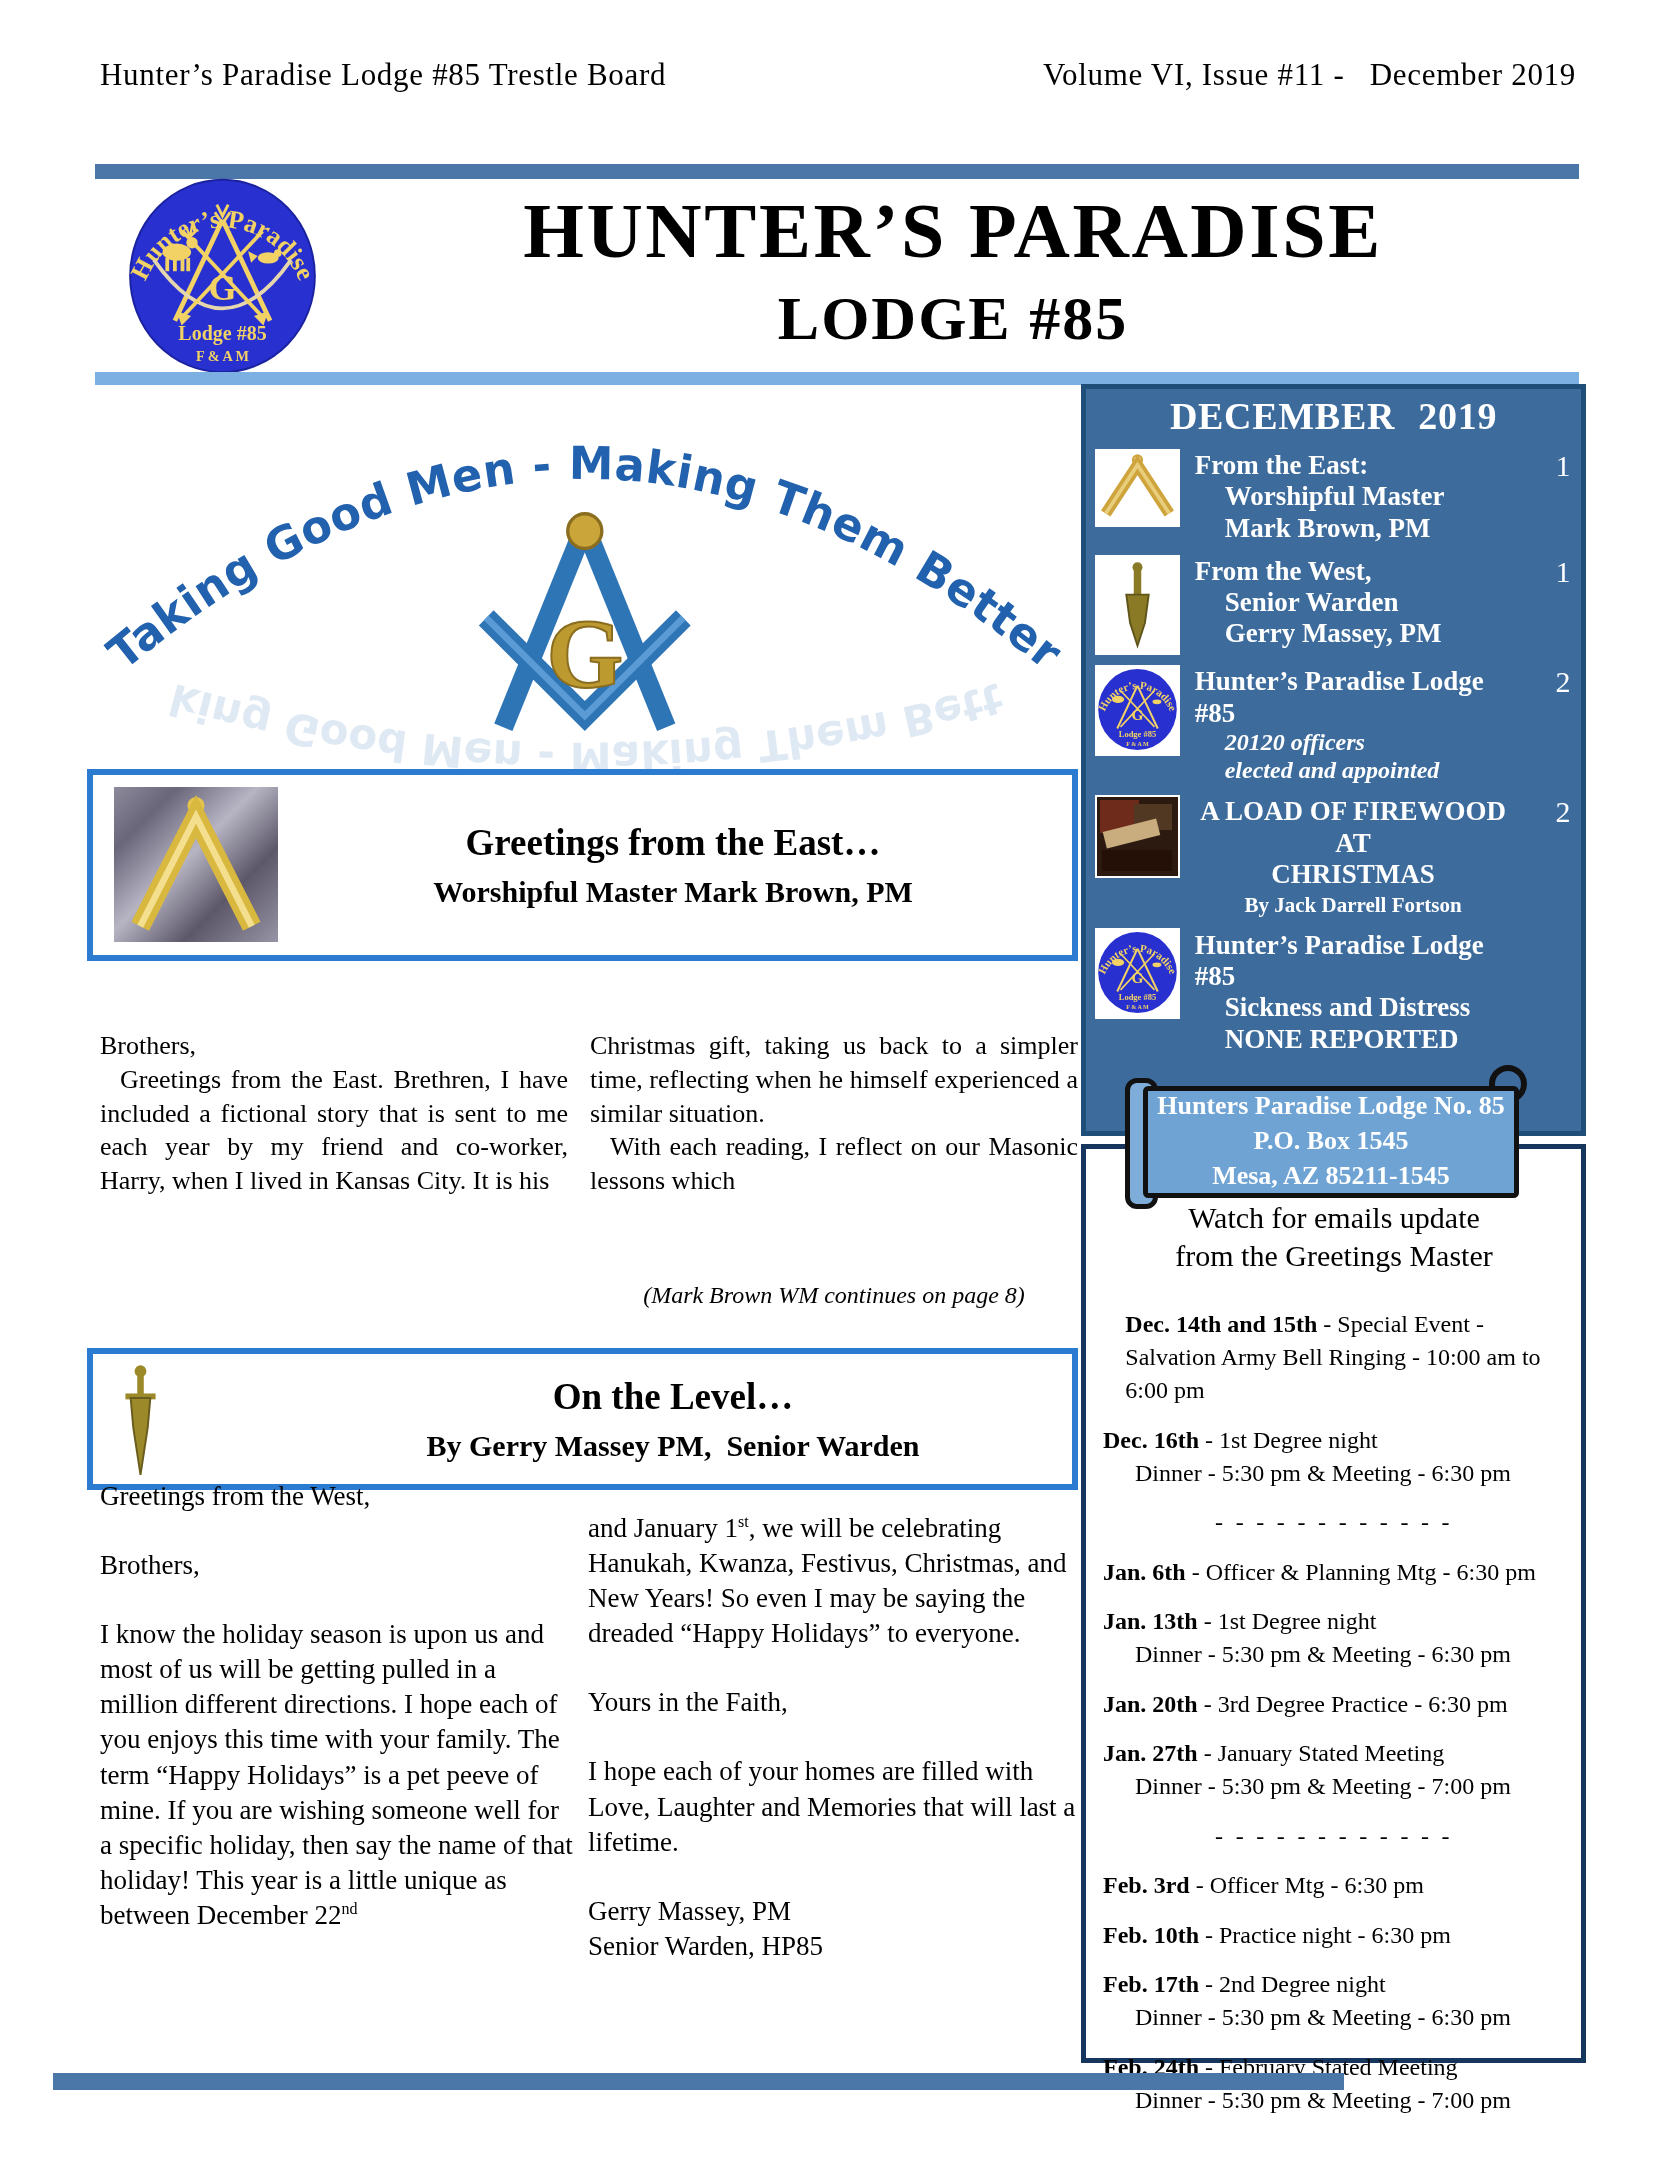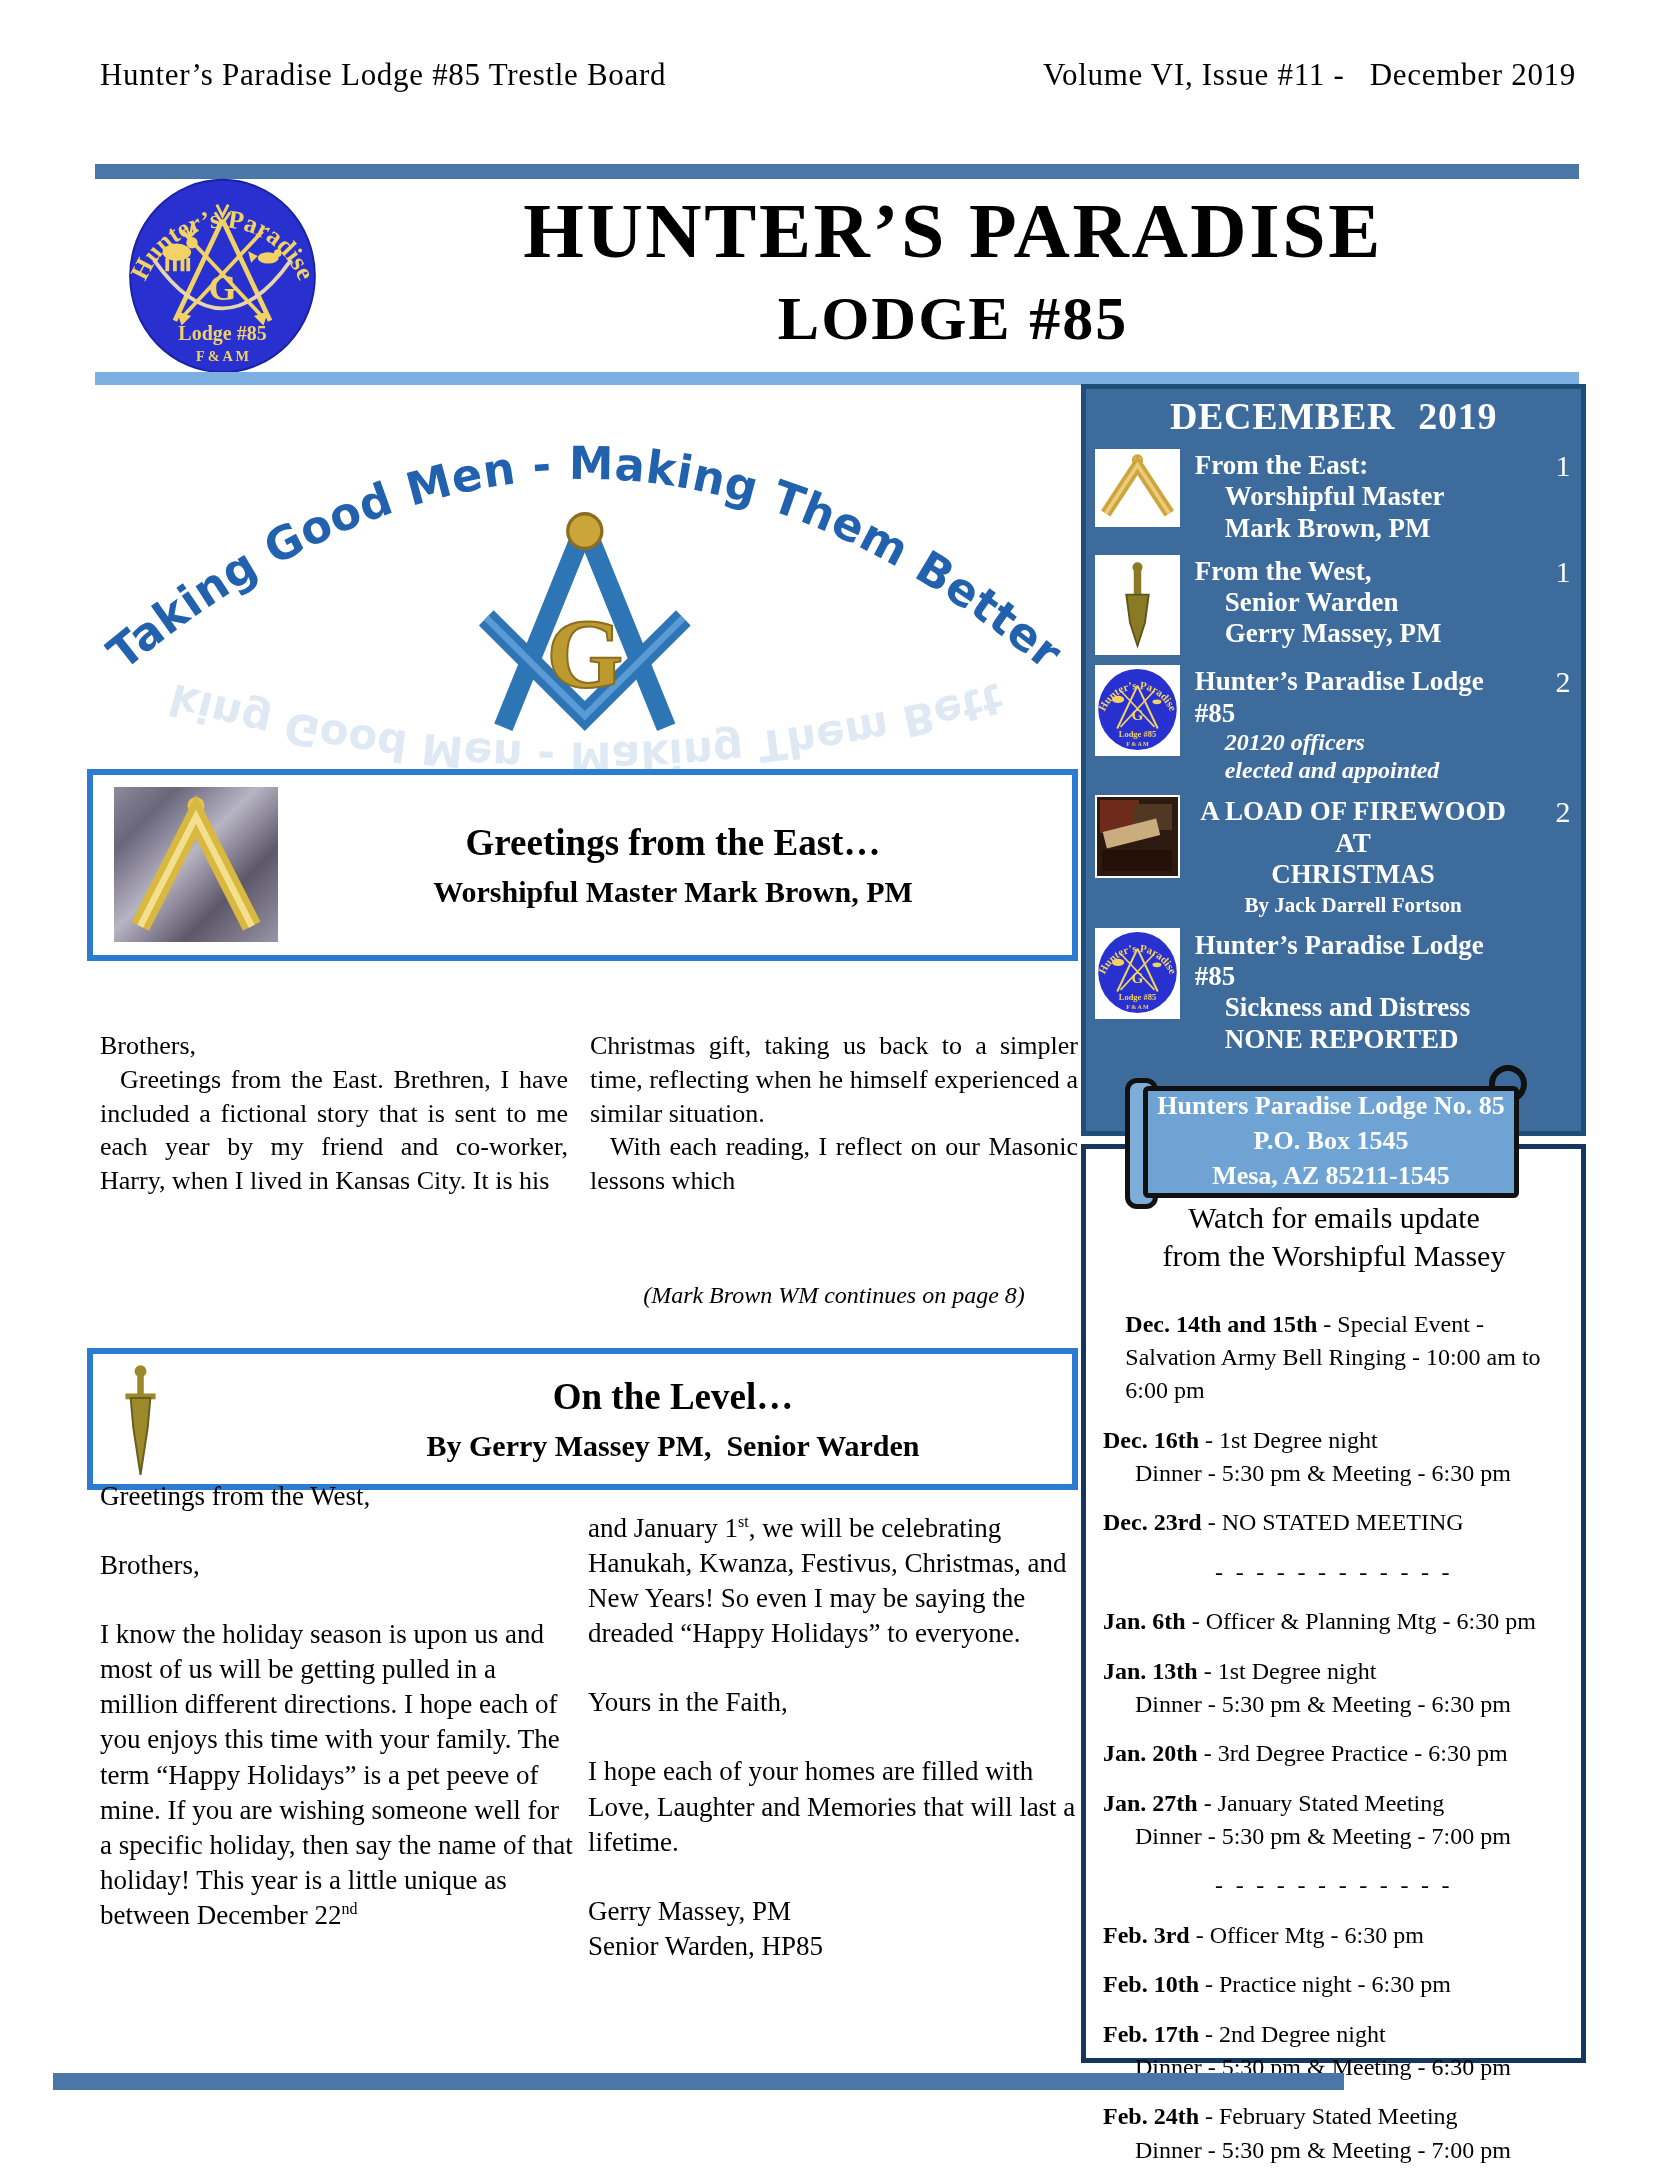--- a/index.html
+++ b/index.html
@@ -332,33 +332,30 @@
           <div>Hunters Paradise Lodge No. 85</div>
           <div>P.O. Box 1545</div>
           <div>Mesa, AZ 85211-1545</div>
         </div>
       </div>
     </div>
 
     <div class="up-panel">
       <div class="up-title">Upcoming  Activities</div>
       <div class="up-sub">Watch for emails update</div>
-      <div class="up-sub">from the Worshipful Massey</div>
+      <div class="up-sub">from the Greetings Master</div>
 
       <div class="events">
         <div class="event indented">
           <span class="date">Dec. 14th and 15th</span> <span>-  Special Event - Salvation Army Bell Ringing - 10:00 am to 6:00 pm</span>
         </div>
         <div class="event">
           <div><span class="date">Dec. 16th</span> <span>- 1st Degree night</span></div>
           <div class="l2">Dinner - 5:30 pm &amp; Meeting - 6:30 pm</div>
         </div>
-        <div class="event">
-          <span class="date">Dec. 23rd</span> <span>- NO STATED MEETING</span>
-        </div>
         <div class="sep">- - - - - - - - - - - -</div>
         <div class="event">
           <span class="date">Jan. 6th</span> <span>- Officer &amp; Planning Mtg - 6:30 pm</span>
         </div>
         <div class="event">
           <div><span class="date">Jan. 13th</span> <span>- 1st Degree night</span></div>
           <div class="l2">Dinner - 5:30 pm &amp; Meeting - 6:30 pm</div>
         </div>
         <div class="event">
           <span class="date">Jan. 20th</span> <span>- 3rd Degree Practice - 6:30 pm</span>

